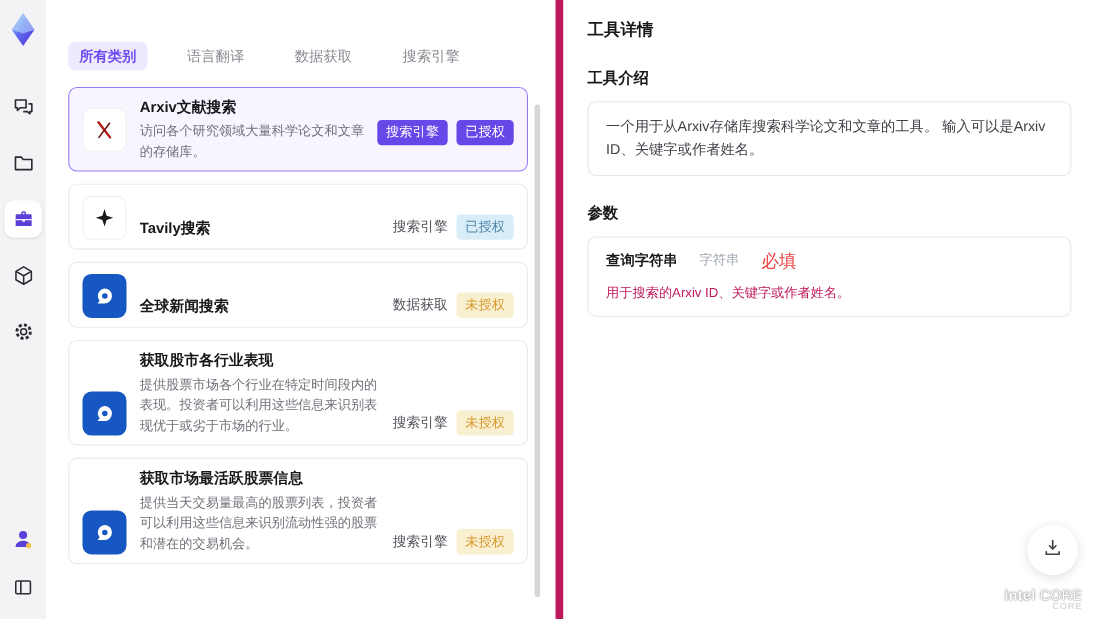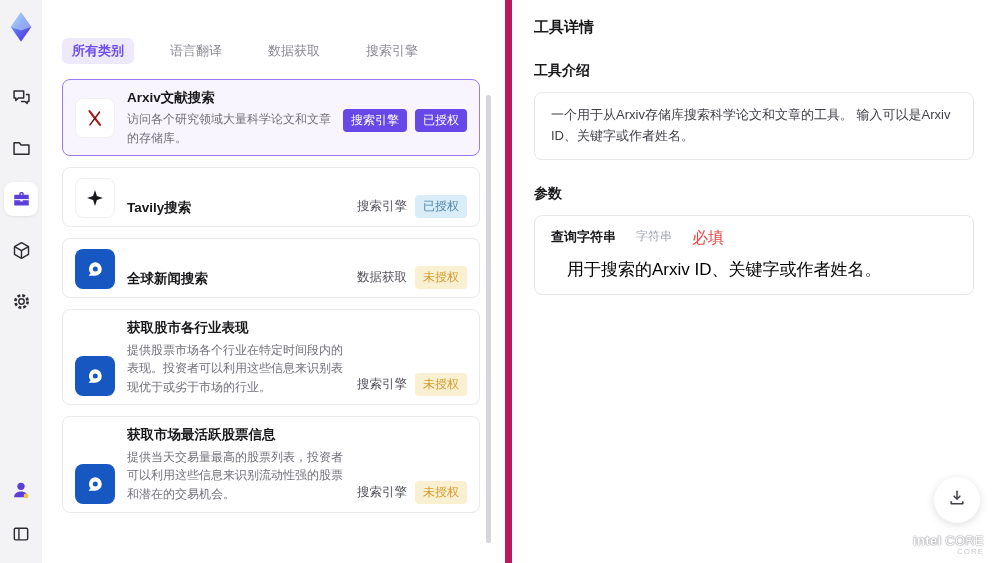--- a/index.html
+++ b/index.html
@@ -42,21 +42,21 @@
   
   .detail { position:absolute; left:505px; top:0; width:495px; height:563px; border-left:7px solid #be185d; padding:18px 26px 0 22px; background:#fff; }
   .detail-title { font-size:15px; font-weight:bold; color:#18181b; }
   .section-heading { font-size:14px; font-weight:bold; color:#18181b; margin-top:25px; }
   .intro-box { margin-top:12px; border:1px solid #e7e7ea; border-radius:8px; padding:12px 16px; font-size:13px; color:#3f3f46; line-height:1.6; }
   .param-box { margin-top:12px; border:1px solid #e7e7ea; border-radius:8px; padding:12px 16px; }
   .param-head { display:flex; align-items:flex-start; gap:20px; }
   .param-name { font-size:13px; font-weight:bold; color:#18181b; }
   .param-type { font-size:12px; color:#9ca3af; }
   .param-required { font-size:16px; color:#ef4444; }
-  .param-desc { margin-top:8px; font-size:17px; color:#000000; line-height:1.5;margin-left:16px; }
+  .param-desc { margin-top:8px; font-size:12px; color:#be185d; line-height:1.5; }
 
   
   .fab { position:absolute; right:20px; bottom:40px; width:46px; height:46px; border-radius:50%; background:#fff; box-shadow:0 2px 10px rgba(0,0,0,.13); display:flex; align-items:center; justify-content:center; cursor:pointer; }
   .brand { position:absolute; right:16px; bottom:6px; text-align:right; line-height:1.1; }
   .brand-main { font-size:13px; color:#ffffff; text-shadow:0 0 2px rgba(110,110,120,.75), 0 0 1px rgba(110,110,120,.9); letter-spacing:.3px; }
   .brand-main b { font-weight:bold; }
   .brand-sub { font-size:8px; color:#c9ccd2; letter-spacing:1px; }
 </style>
 </head>
 <body>

